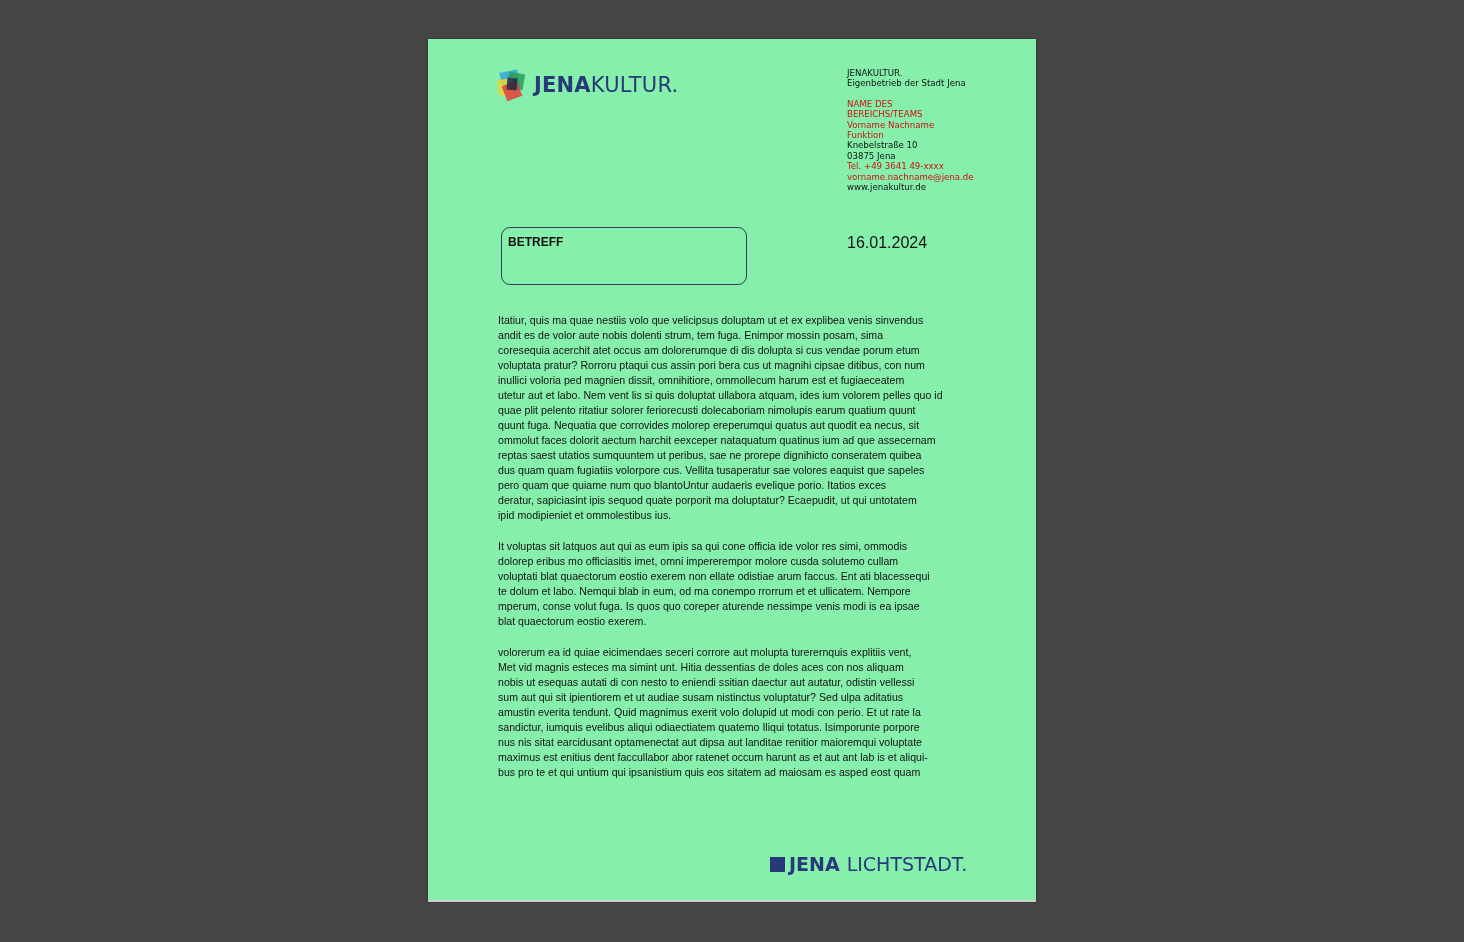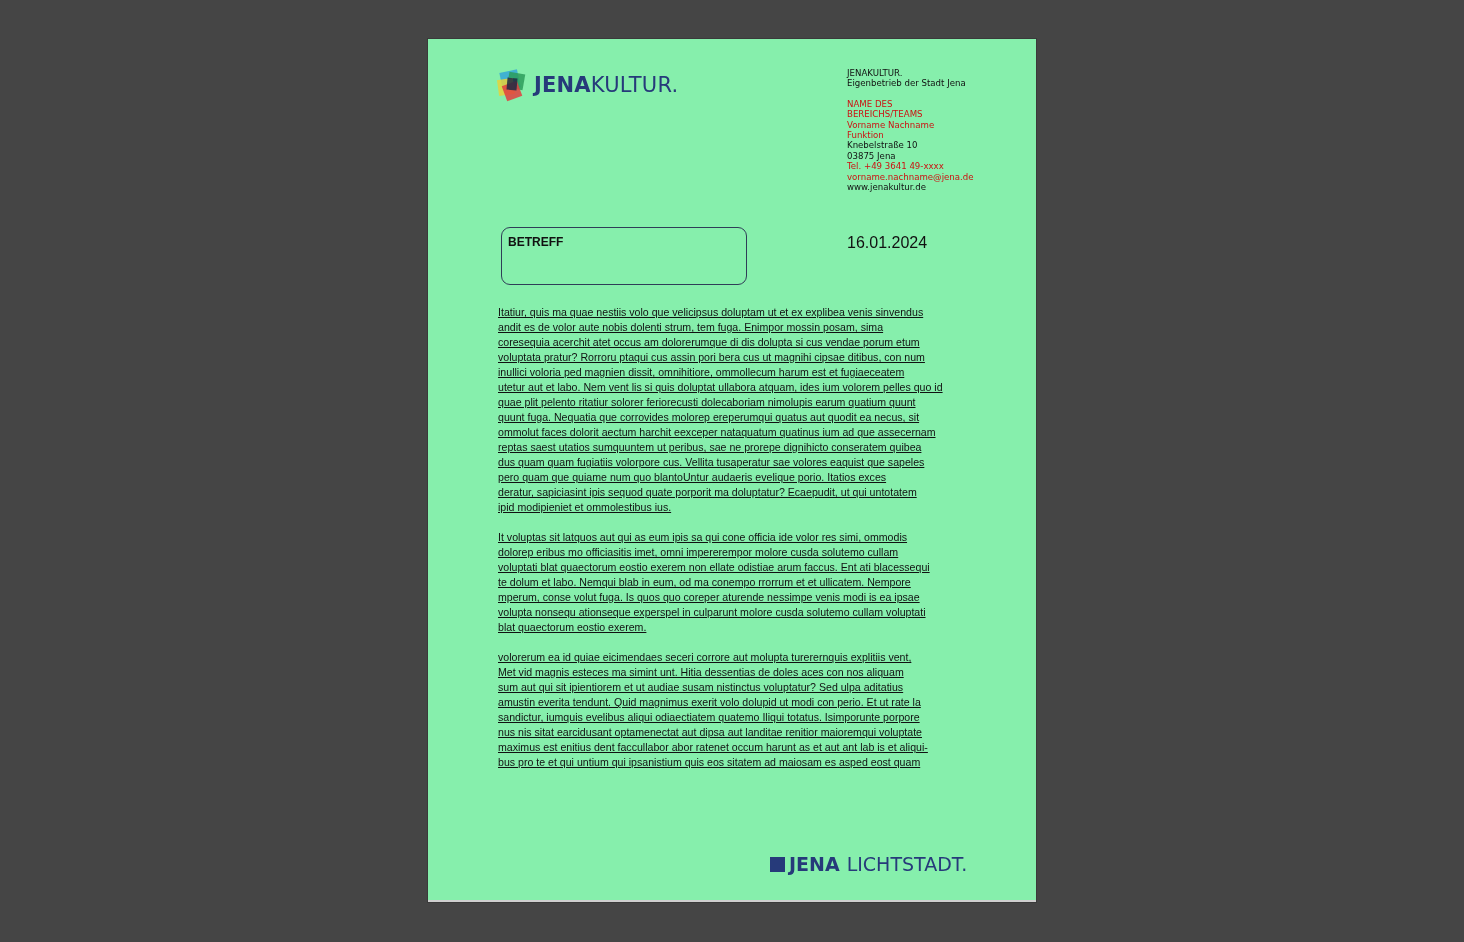--- a/index.html
+++ b/index.html
@@ -17,21 +17,21 @@
   .logo-text { font-size:21px; color:#263a7a; letter-spacing:0.2px; font-family:"DejaVu Sans", sans-serif; }
   .logo-text b { font-weight:bold; }
   .logo-text .thin { font-weight:normal; }
   .sender { position:absolute; left:419px; top:29px; width:170px; font-family:"DejaVu Sans", sans-serif; font-size:8.6px; line-height:10.4px; color:#111; }
   .sender .red { color:#cc1111; }
   .sender .gap { height:10px; }
   .subject-box { position:absolute; left:73px; top:188px; width:244px; height:56px; border:1.3px solid #2f3d57; border-radius:9px; }
   .subject-label { position:absolute; left:6px; top:7px; font-size:12px; font-weight:bold; color:#111; }
   .date { position:absolute; left:419px; top:195px; font-size:16px; color:#111; }
   .body-text { position:absolute; left:70px; top:258px; width:472px; font-size:10.6px; line-height:15px; color:#111; }
-  .para { margin:8px 0 15px 0;text-decoration:underline; }
+  .para { margin:16px 0 15px 0; }
   .line { white-space:nowrap; display:block; }
   .footer-logo { position:absolute; left:342px; top:814px; display:flex; align-items:center; font-family:"DejaVu Sans", sans-serif; font-size:19px; color:#263a7a; }
   .footer-square { width:15px; height:15px; background:#263a7a; margin-right:4px; }
   .footer-logo b { font-weight:bold; margin-right:7px; }
 </style>
 </head>
 <body>
 
 <div class="page">
 
@@ -83,26 +83,26 @@
         <span class="line">pero quam que quiame num quo blantoUntur audaeris evelique porio. Itatios exces</span>
         <span class="line">deratur, sapiciasint ipis sequod quate porporit ma doluptatur? Ecaepudit, ut qui untotatem</span>
         <span class="line">ipid modipieniet et ommolestibus ius.</span>
       </div>
       <div class="para">
         <span class="line">It voluptas sit latquos aut qui as eum ipis sa qui cone officia ide volor res simi, ommodis</span>
         <span class="line">dolorep eribus mo officiasitis imet, omni impererempor molore cusda solutemo cullam</span>
         <span class="line">voluptati blat quaectorum eostio exerem non ellate odistiae arum faccus. Ent ati blacessequi</span>
         <span class="line">te dolum et labo. Nemqui blab in eum, od ma conempo rrorrum et et ullicatem. Nempore</span>
         <span class="line">mperum, conse volut fuga. Is quos quo coreper aturende nessimpe venis modi is ea ipsae</span>
-        <span class="line">volupta nonsequ ationseque experspel in culparunt molore cusda solutemo cullam voluptati</span>
         <span class="line">blat quaectorum eostio exerem.</span>
       </div>
       <div class="para">
         <span class="line">volorerum ea id quiae eicimendaes seceri corrore aut molupta turerernquis explitiis vent,</span>
         <span class="line">Met vid magnis esteces ma simint unt. Hitia dessentias de doles aces con nos aliquam</span>
+        <span class="line">nobis ut esequas autati di con nesto to eniendi ssitian daectur aut autatur, odistin vellessi</span>
         <span class="line">sum aut qui sit ipientiorem et ut audiae susam nistinctus voluptatur? Sed ulpa aditatius</span>
         <span class="line">amustin everita tendunt. Quid magnimus exerit volo dolupid ut modi con perio. Et ut rate la</span>
         <span class="line">sandictur, iumquis evelibus aliqui odiaectiatem quatemo Iliqui totatus. Isimporunte porpore</span>
         <span class="line">nus nis sitat earcidusant optamenectat aut dipsa aut landitae renitior maioremqui voluptate</span>
         <span class="line">maximus est enitius dent faccullabor abor ratenet occum harunt as et aut ant lab is et aliqui-</span>
         <span class="line">bus pro te et qui untium qui ipsanistium quis eos sitatem ad maiosam es asped eost quam</span>
       </div>
     </div>
 
   <div class="footer-logo">

